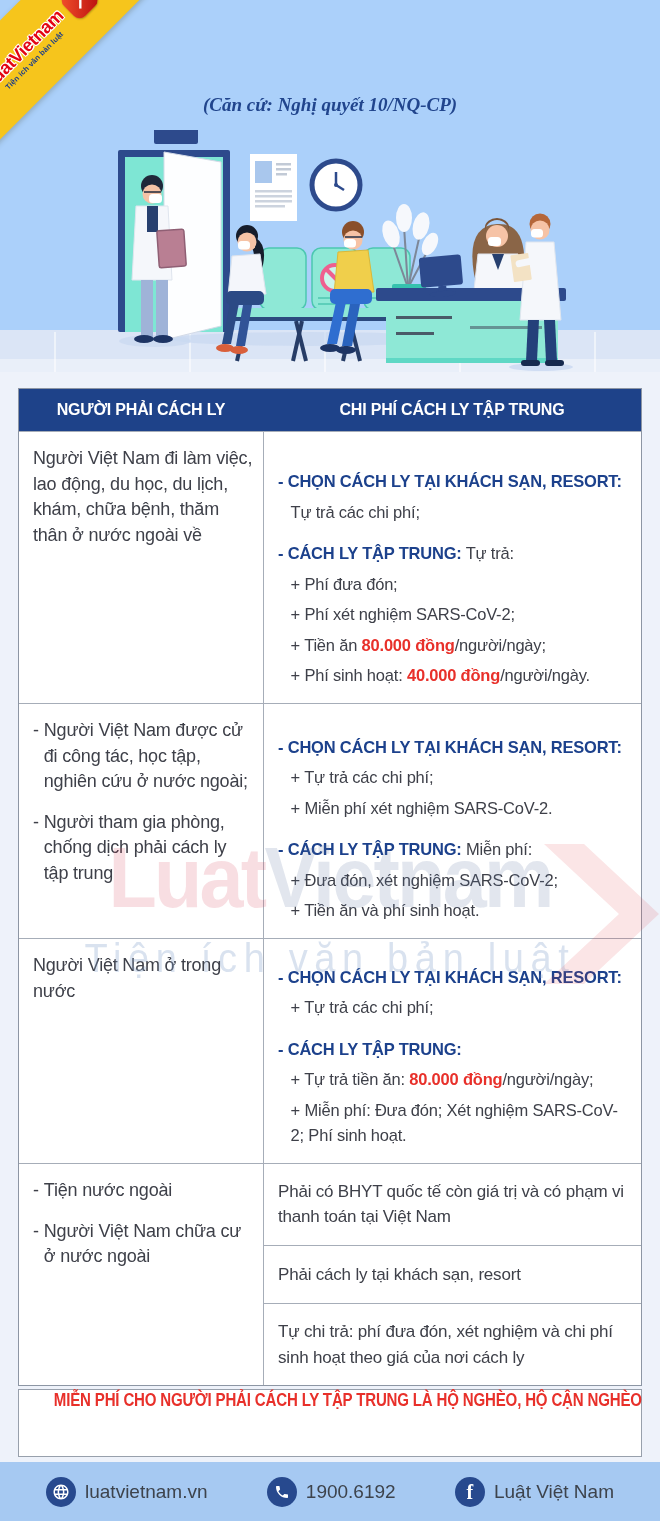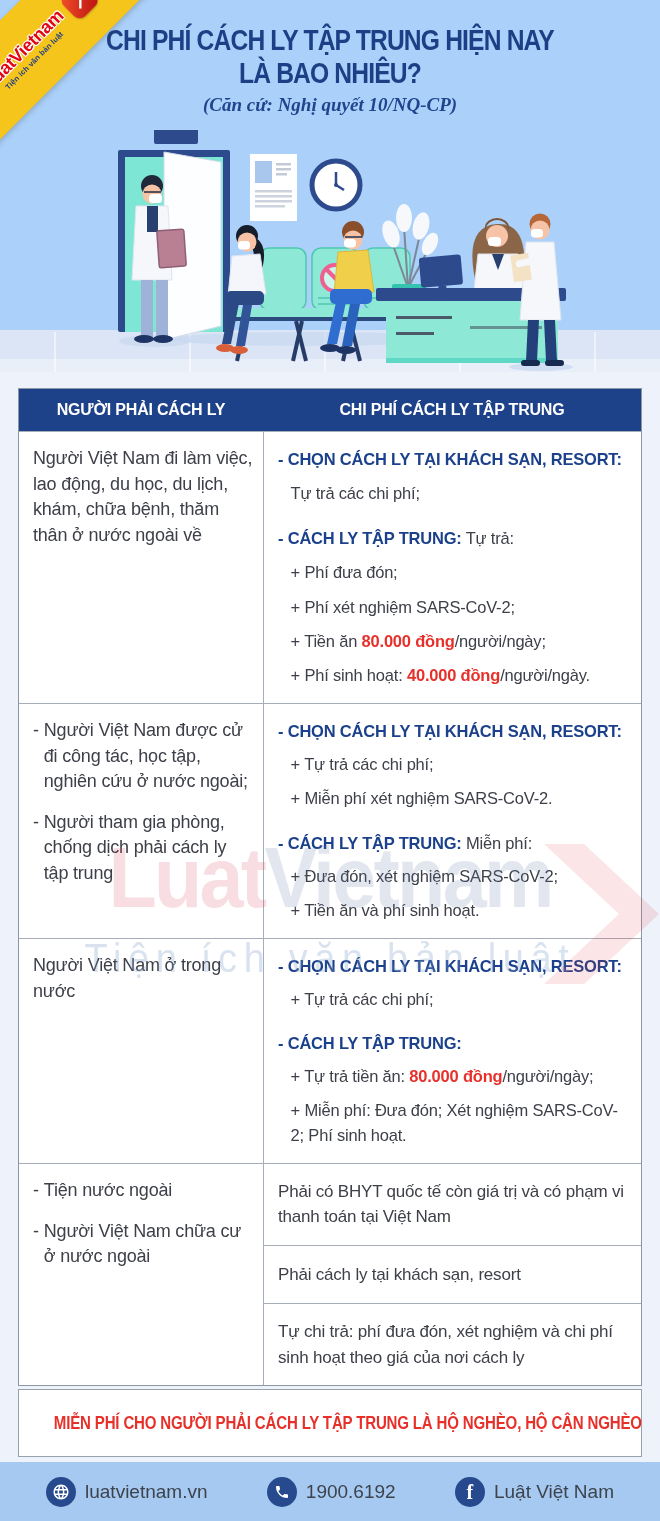--- a/index.html
+++ b/index.html
@@ -41,21 +41,21 @@
   .trow:nth-child(1){height:272px;}
   .trow:nth-child(2){height:235px;}
   .trow:nth-child(3){height:225px;}
   .trow:nth-child(4){height:222px;}
   .cell{box-sizing:border-box;}
   .left-cell{width:244px;padding:14px 10px 14px 14px;display:flex;flex-direction:column;
     justify-content:flex-start;gap:15px;color:#3e4049;font-size:18px;line-height:1.42;letter-spacing:-.2px;}
   .dash-item{display:flex;}
   .dash{margin-right:5px;}
   .right-cell{flex:1;border-left:1px solid #a6adb8;padding:12px 8px 12px 14px;
-    display:flex;flex-direction:column;justify-content:space-between;}
+    display:flex;flex-direction:column;justify-content:flex-end;}
   .line{font-size:17px;line-height:1.5;padding:2.5px 0;letter-spacing:-.2px;
     transform:scaleX(.97);transform-origin:0 50%;color:#3e4049;}
   .line.gap{margin-top:11px;}
   .indent-1{padding-left:13px;}
   .seg-blue{color:#1c418c;font-weight:bold;}
   .seg-dark{color:#3e4049;}
   .seg-red{color:#e8302a;font-weight:bold;}
   .right-cell.cells{padding:0;justify-content:stretch;}
   .subcell{display:flex;align-items:center;padding:8px 10px 8px 14px;border-top:1px solid #a6adb8;
     font-size:17px;color:#3e4049;line-height:1.5;letter-spacing:-.2px;box-sizing:border-box;}
@@ -68,21 +68,21 @@
   .watermark{position:absolute;top:834px;left:0;width:660px;text-align:center;
     pointer-events:none;z-index:40;}
   .wm-brand{font-size:86px;font-weight:bold;letter-spacing:-3px;line-height:1;transform:scaleX(.92);}
   .wm-red{color:rgba(215,70,92,.18);}
   .wm-blue{color:rgba(92,114,162,.18);}
   .wm-tag{margin-top:16px;font-size:40px;color:rgba(128,158,203,.30);letter-spacing:7px;transform:scaleX(.95);}
   .wm-arrow{position:absolute;right:-14px;top:0;width:150px;height:160px;}
 
   
   .note{position:absolute;left:18px;top:1389px;width:624px;height:68px;box-sizing:border-box;
-    background:#fff;border:1px solid #98a0ac;display:flex;align-items:center;justify-content:center;z-index:2;padding-left:36px;}
+    background:#fff;border:1px solid #98a0ac;display:flex;justify-content:center;z-index:2;padding-left:36px;}
   .note-text{white-space:nowrap;font-weight:bold;font-size:17.5px;color:#e8302a;
     letter-spacing:-.2px;transform:scaleX(.86);}
 
   
   .footer{position:absolute;left:0;top:1462px;width:660px;height:59px;background:#a6c9f2;
     display:flex;align-items:center;justify-content:space-between;padding:0 46px;box-sizing:border-box;}
   .f-item{display:flex;align-items:center;gap:9px;font-size:19px;color:#3d434c;}
   .f-icon{width:30px;height:30px;border-radius:50%;background:#27498e;flex:0 0 30px;
     display:flex;align-items:center;justify-content:center;}
   .fb-f{color:#fff;font-family:"Liberation Serif",serif;font-weight:bold;font-size:20px;line-height:1;}
@@ -94,24 +94,20 @@
 
   <div class="hero">
     <div class="ribbon">
       <div class="ribbon-text">
         <div class="brand">LuatVietnam</div>
         <div class="tagline">Tiện ích văn bản luật</div>
       </div>
       <div class="arrow-badge">
           <span>↗</span>
         </div>
-    </div>
-    <div class="title">
-      <div class="title-line">CHI PHÍ CÁCH LY TẬP TRUNG HIỆN NAY</div>
-      <div class="title-line">LÀ BAO NHIÊU?</div>
     </div>
     <div class="subtitle">(Căn cứ: Nghị quyết 10/NQ-CP)</div>
 
     <svg class="scene" viewBox="0 0 660 242">
 
       <g>
         <rect x="0" y="200" width="660" height="42" fill="#dbe5f6"></rect>
         <rect x="0" y="229" width="660" height="13" fill="#e9eff9"></rect>
         <g stroke="#ffffff" stroke-width="2" opacity=".55">
           <line x1="55" y1="202" x2="55" y2="242"></line>

